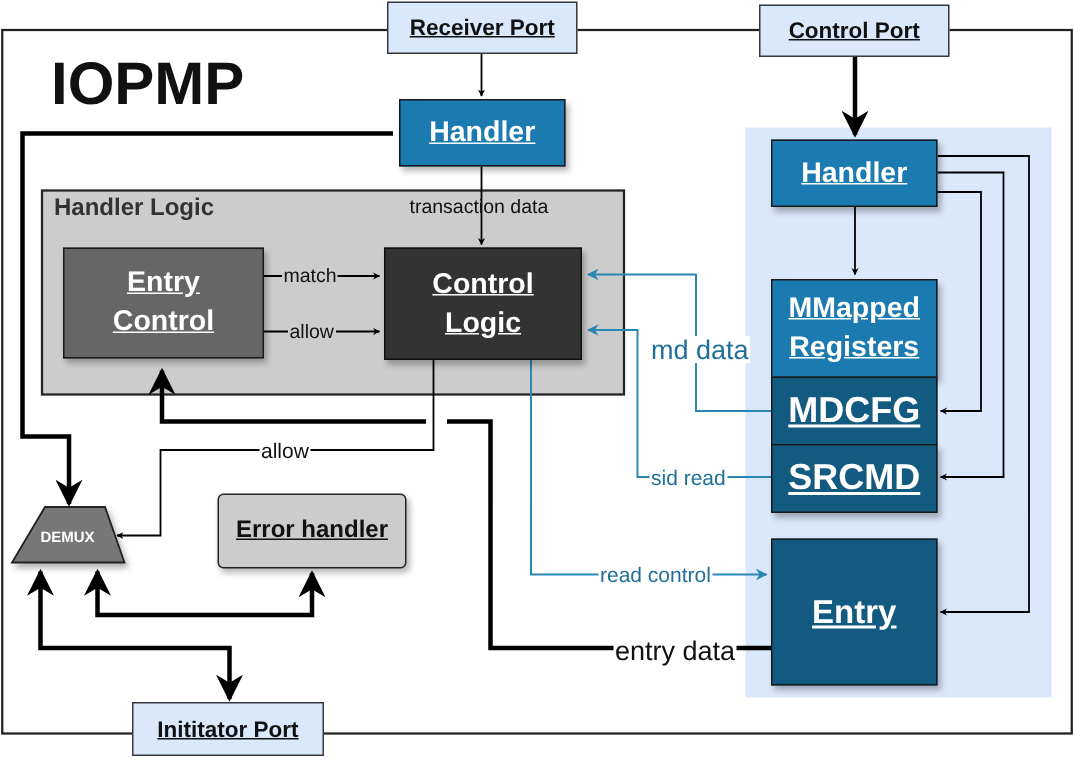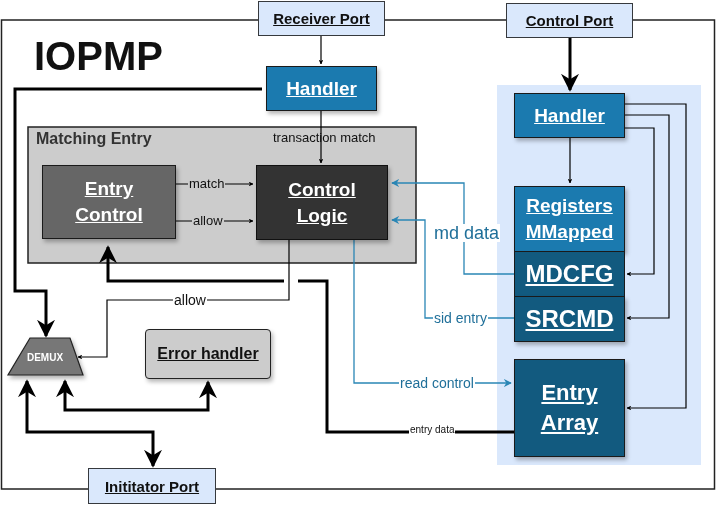--- a/index.html
+++ b/index.html
@@ -86,53 +86,52 @@
   <span>Inititator Port</span>
 </div>
 
 <div class="box blue shadow" style="left:266px;top:66px;width:111px;height:45px;">
   <span>Handler</span>
 </div>
 <div class="box blue shadow" style="left:514px;top:93px;width:111px;height:45px;">
   <span>Handler</span>
 </div>
 
-<div class="label" style="left:36px;top:131px;font-size:16px;font-weight:bold;color:#333;">Matching Entry</div>
-<div class="label" style="left:273px;top:131px;font-size:13px;">transaction match</div>
+<div class="label" style="left:36px;top:131px;font-size:16px;font-weight:bold;color:#333;">Handler Logic</div>
+<div class="label" style="left:273px;top:131px;font-size:13px;">transaction data</div>
 
 <div class="box shadow" style="left:42px;top:165px;width:134px;height:74px;background:#666666;border:1.5px solid #1a1a1a;color:#fff;font-size:19px;flex-direction:column;line-height:26px;">
   <span>Entry</span>
   <span>Control</span>
 </div>
 
 <div class="box shadow" style="left:256px;top:165px;width:132px;height:75px;background:#333333;border:1.5px solid #111;color:#fff;font-size:19px;flex-direction:column;line-height:26px;">
   <span>Control</span>
   <span>Logic</span>
 </div>
 
 <div class="label" style="left:188px;top:177px;font-size:13px;background:#cccccc;padding:0 1px;">match</div>
 <div class="label" style="left:192px;top:214px;font-size:13px;background:#cccccc;padding:0 1px;">allow</div>
 
 <div class="box blue shadow" style="left:514px;top:186px;width:111px;height:66px;flex-direction:column;line-height:26px;">
+  <span>MMapped</span>
   <span>Registers</span>
-  <span>MMapped</span>
 </div>
 <div class="box dblue" style="left:514px;top:251px;width:111px;height:46px;">
   <span>MDCFG</span>
 </div>
 <div class="box dblue shadow" style="left:514px;top:296px;width:111px;height:46px;">
   <span>SRCMD</span>
 </div>
 
 <div class="box dblue shadow" style="left:514px;top:359px;width:111px;height:98px;flex-direction:column;line-height:30px;font-size:22px;">
   <span>Entry</span>
-  <span>Array</span>
 </div>
 
 <div class="box shadow" style="left:145px;top:329px;width:126px;height:50px;background:#cccccc;border:1.5px solid #222;border-radius:4px;color:#111;font-size:16px;">
   <span>Error handler</span>
 </div>
 
 <div class="label blabel" style="left:433px;top:224px;font-size:18px;background:#ffffff;padding:0 1px;">md data</div>
-<div class="label blabel" style="left:433px;top:311px;font-size:14px;background:#ffffff;padding:0 1px;">sid entry</div>
+<div class="label blabel" style="left:433px;top:311px;font-size:14px;background:#ffffff;padding:0 1px;">sid read</div>
 <div class="label blabel" style="left:399px;top:376px;font-size:14px;background:#ffffff;padding:0 1px;">read control</div>
-<div class="label" style="left:409px;top:425px;font-size:10px;background:#ffffff;padding:0 1px;">entry data</div>
+<div class="label" style="left:409px;top:425px;font-size:18px;background:#ffffff;padding:0 1px;">entry data</div>
 <div class="label" style="left:173px;top:293px;font-size:14px;background:#ffffff;padding:0 1px;">allow</div>
 
 </body></html>

